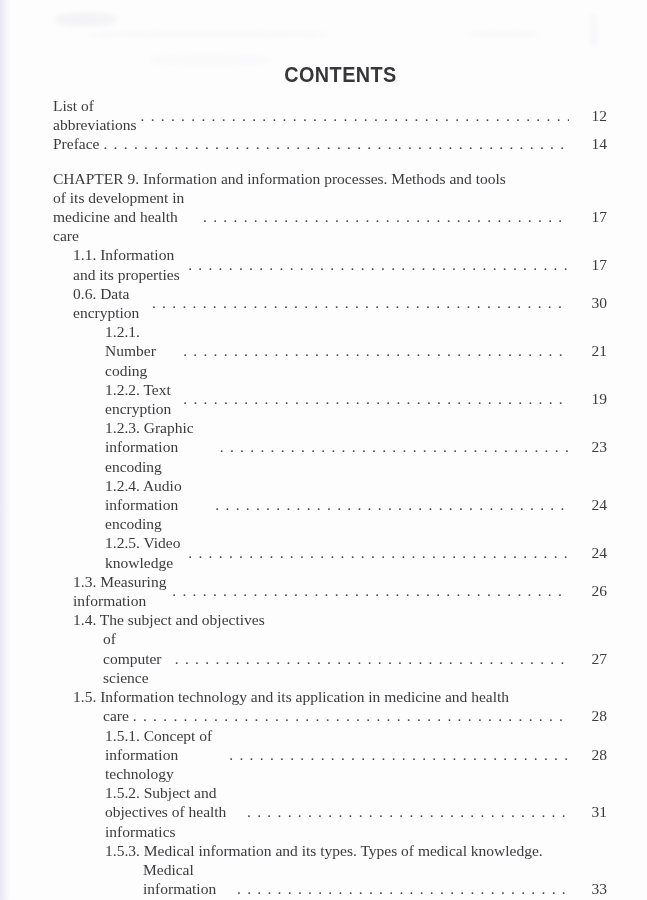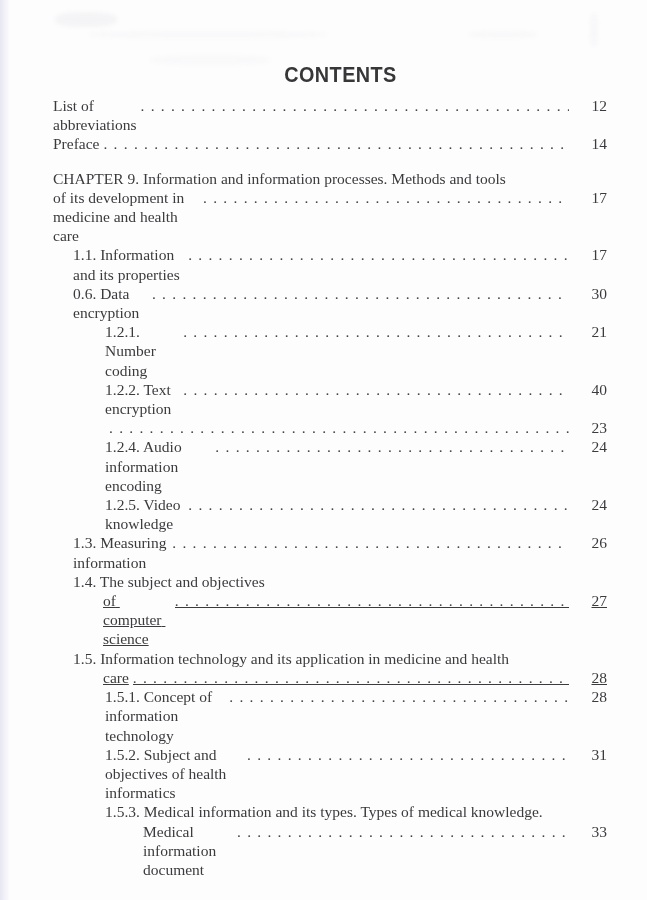--- a/index.html
+++ b/index.html
@@ -41,29 +41,29 @@
   .toc {
     position: absolute;
     left: 53px; top: 96px;
     width: 554px;
     font-size: 15.5px;
   }
   .spacer { height: 15px; }
   .entry { margin: 0; }
   .line {
     display: flex;
-    align-items: flex-start;
+    align-items: center;
     line-height: 19.2px;
     white-space: nowrap;
   }
   
   .lvl0 .line        { padding-left: 0; }
   .lvl0 .line.cont   { padding-left: 0; }
   .lvl1 .line        { padding-left: 20px; }
-  .lvl1 .line.cont   { padding-left: 50px; text-decoration: underline; }
+  .lvl1 .line.cont   { padding-left: 50px; }
   .lvl2 .line        { padding-left: 52px; }
   .lvl2 .line.cont   { padding-left: 90px; }
 
   .txt { white-space: pre-wrap; }
   .leader {
     flex: 1 1 auto;
     overflow: hidden;
     white-space: nowrap;
     margin-left: 4px;
     min-width: 0;
@@ -136,25 +136,26 @@
       <div class="line">
         <span class="txt">1.2.1. Number coding </span>
         <span class="leader"></span>
         <span class="pg">21</span>
       </div>
     </div>
     <div class="entry lvl2">
       <div class="line">
         <span class="txt">1.2.2. Text encryption </span>
         <span class="leader"></span>
-        <span class="pg">40</span>
-      </div>
-    </div>
-    <div class="entry lvl2">
-      <div class="line">
+        <span class="pg">19</span>
+      </div>
+    </div>
+    <div class="entry lvl2">
+      <div class="line">
+        <span class="txt">1.2.3. Graphic information encoding </span>
         <span class="leader"></span>
         <span class="pg">23</span>
       </div>
     </div>
     <div class="entry lvl2">
       <div class="line">
         <span class="txt">1.2.4. Audio information encoding </span>
         <span class="leader"></span>
         <span class="pg">24</span>
       </div>

